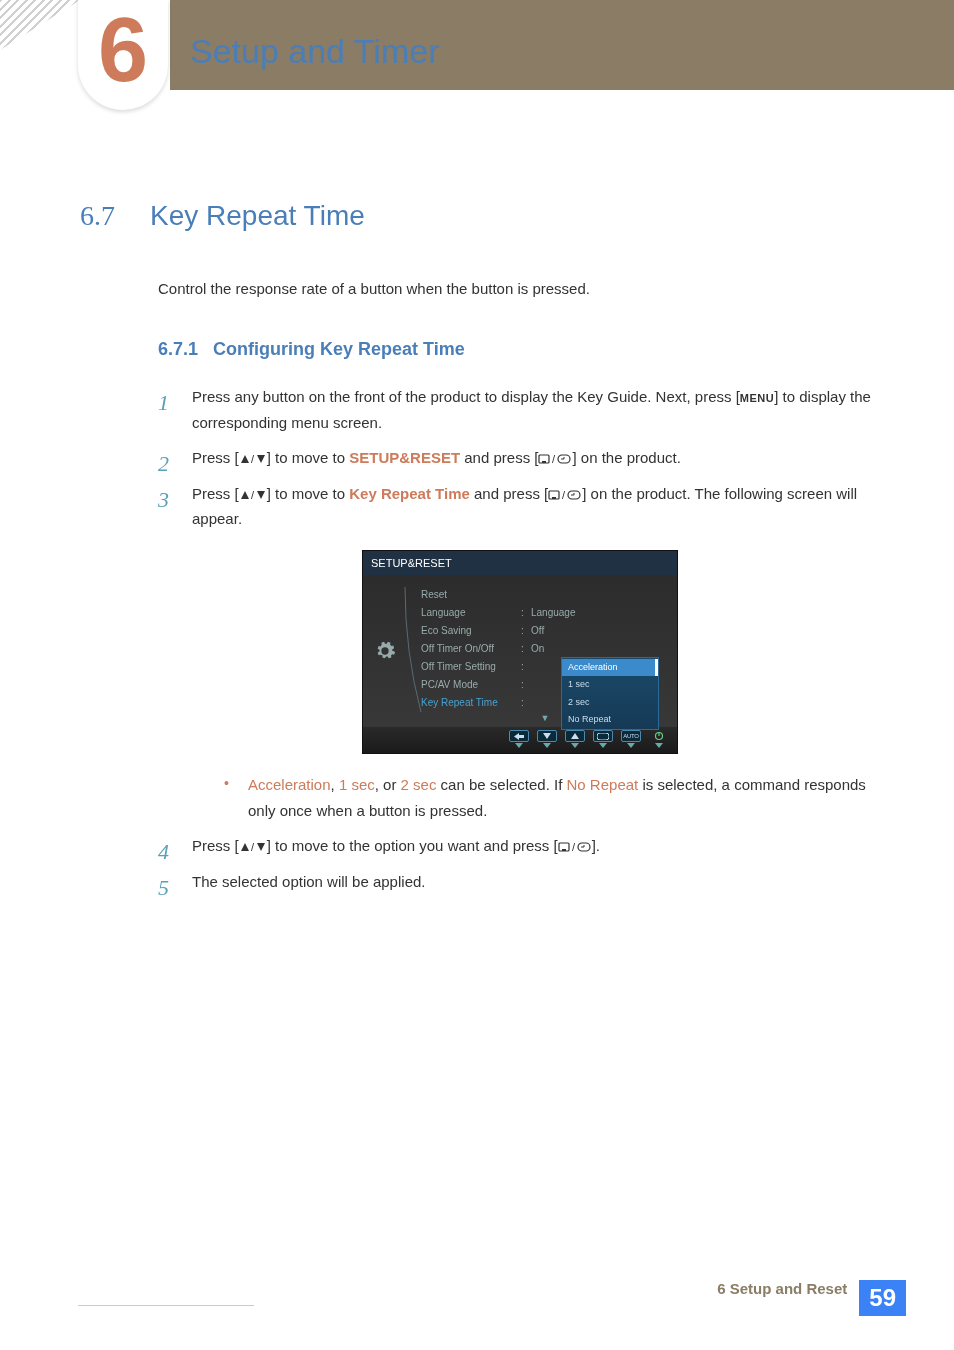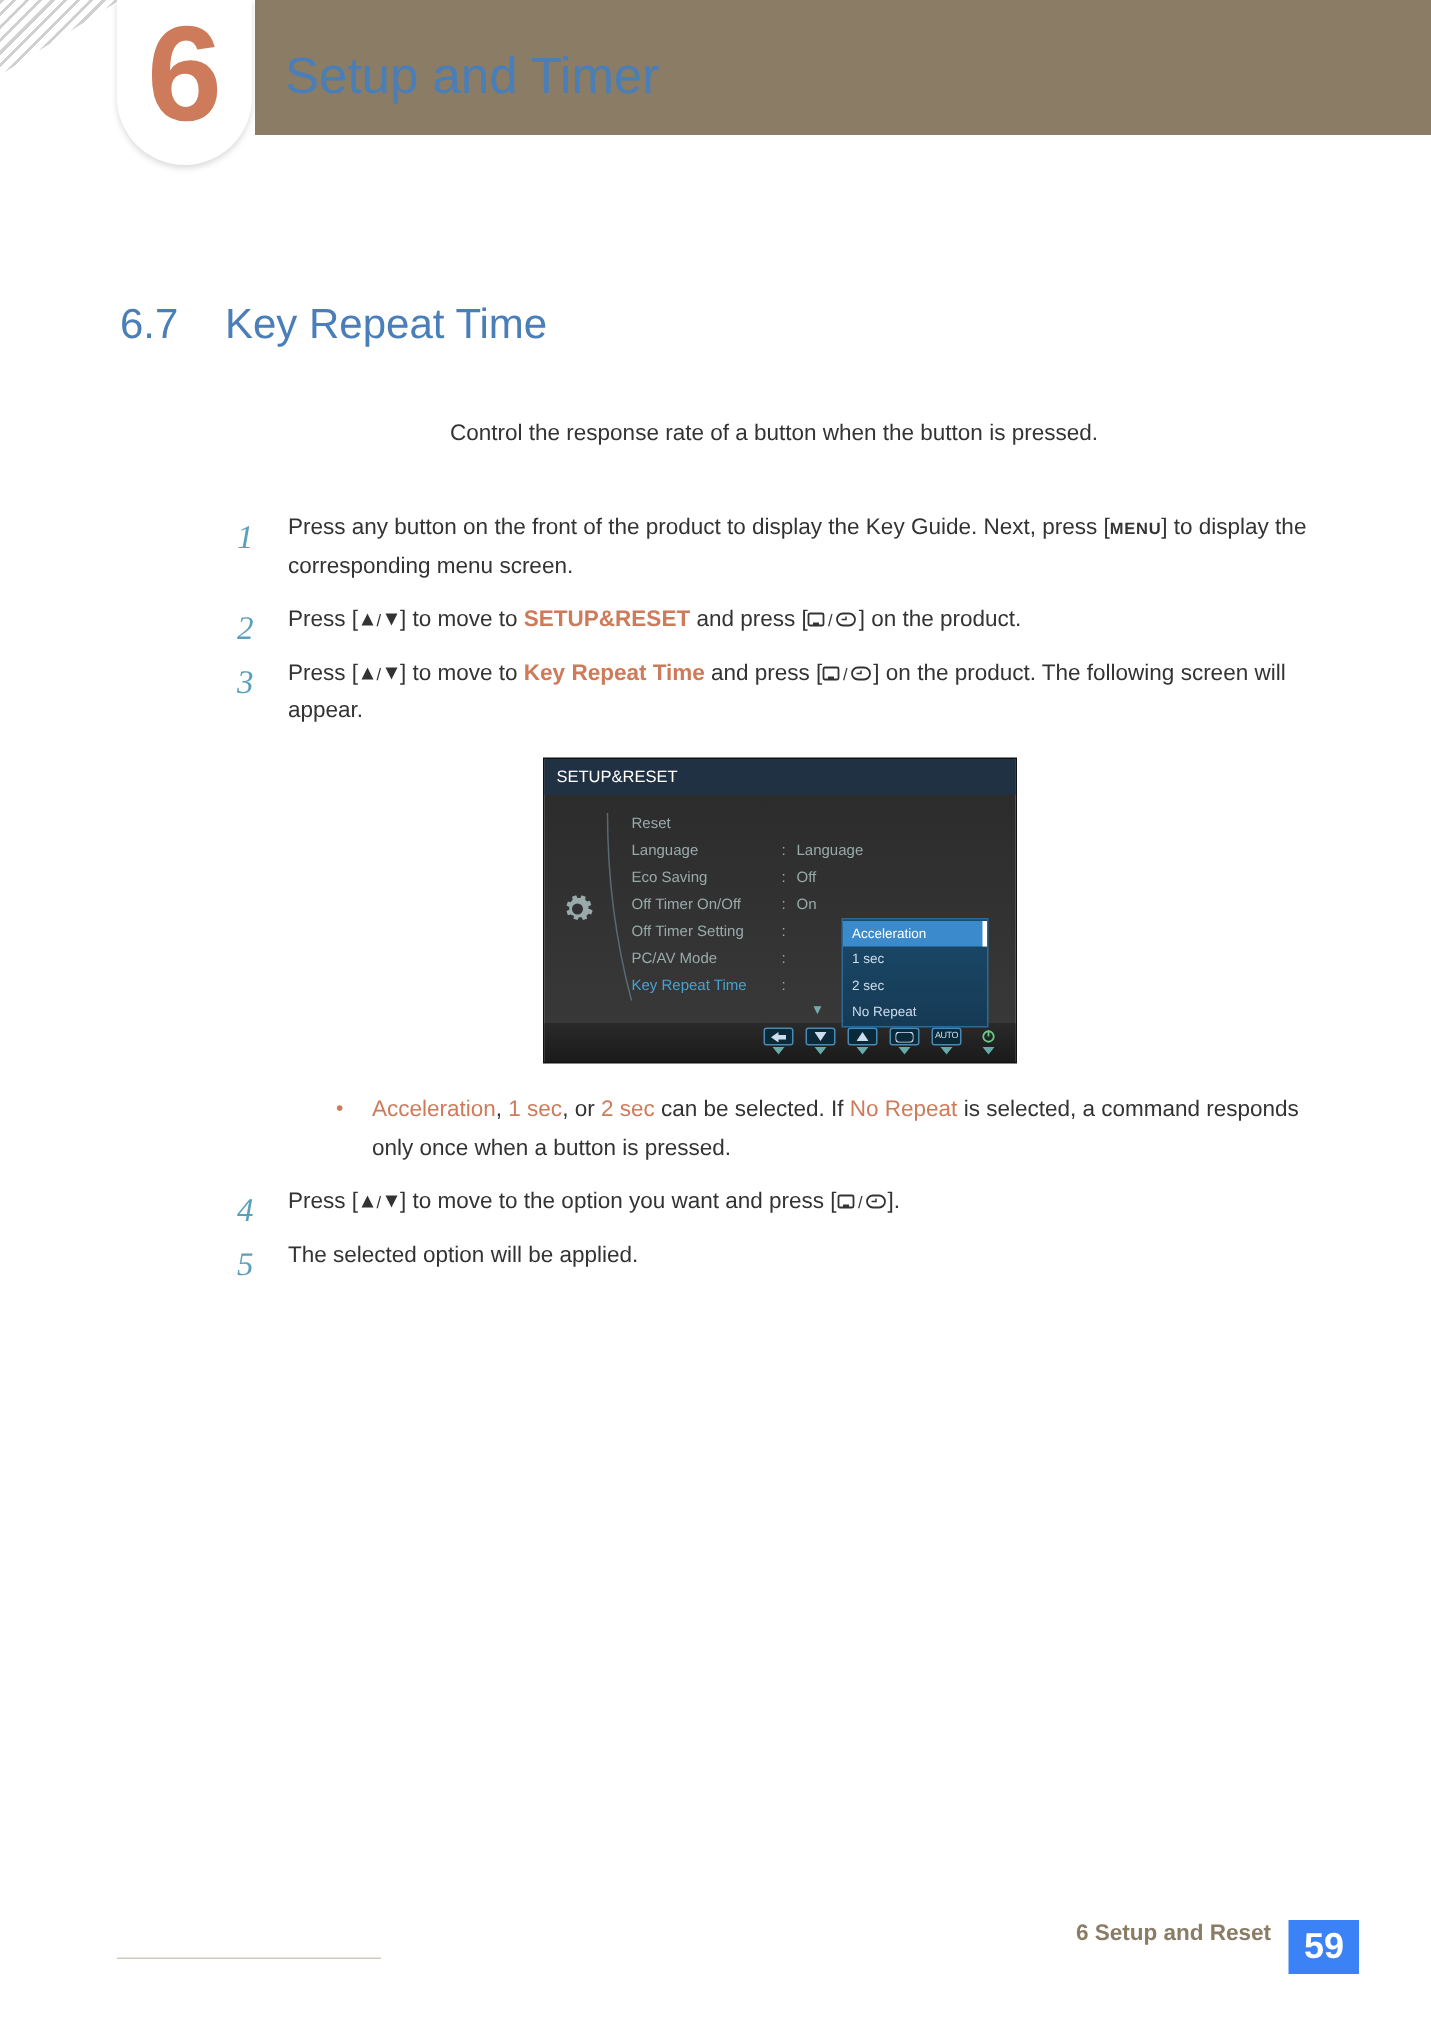--- a/index.html
+++ b/index.html
@@ -61,27 +61,26 @@
   }
   .content {
     padding: 110px 80px 0 80px;
   }
   .section-head {
     color: #4a7eb8;
     font-size: 28px;
     font-weight: normal;
     margin-bottom: 48px;
   }
-  .section-num { display: inline-block; width: 70px; }
+  .section-num { display: inline-block; width: 70px; font-family: Liberation Serif, serif; }
   .intro {
     margin-left: 78px;
     font-size: 15px;
     color: #333;
     margin-bottom: 42px;
-    text-align: center;
   }
   .subsection-head {
     margin-left: 78px;
     color: #4a7eb8;
     font-size: 18px;
     font-weight: bold;
     margin-bottom: 24px;
   }
   .sub-num { display: inline-block; width: 55px; }
   .steps {
@@ -286,20 +285,23 @@
 </div>
 
 <div class="content">
 
   <h2 class="section-head">
     <span class="section-num">6.7</span><span>Key Repeat Time</span>
   </h2>
 
   <p class="intro">Control the response rate of a button when the button is pressed.</p>
 
+  <h3 class="subsection-head">
+    <span class="sub-num">6.7.1</span><span>Configuring Key Repeat Time</span>
+  </h3>
 
   <ol class="steps">
 
     <li>
       <span class="step-counter">1</span>
       <span>Press any button on the front of the product to display the Key Guide. Next, press [</span><span class="menu-label">MENU</span><span>] to display the corresponding menu screen.</span>
     </li>
 
     <li>
       <span class="step-counter">2</span>

